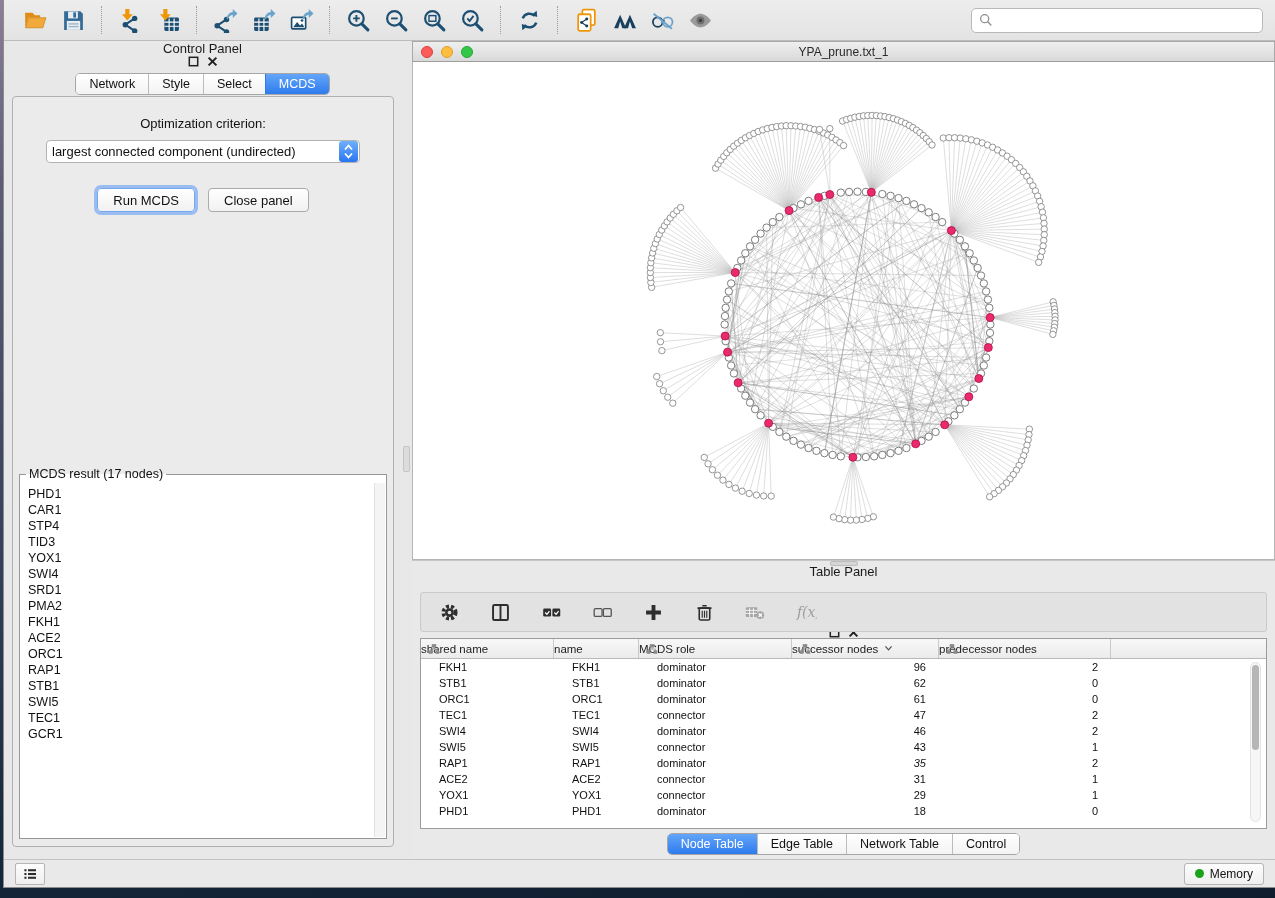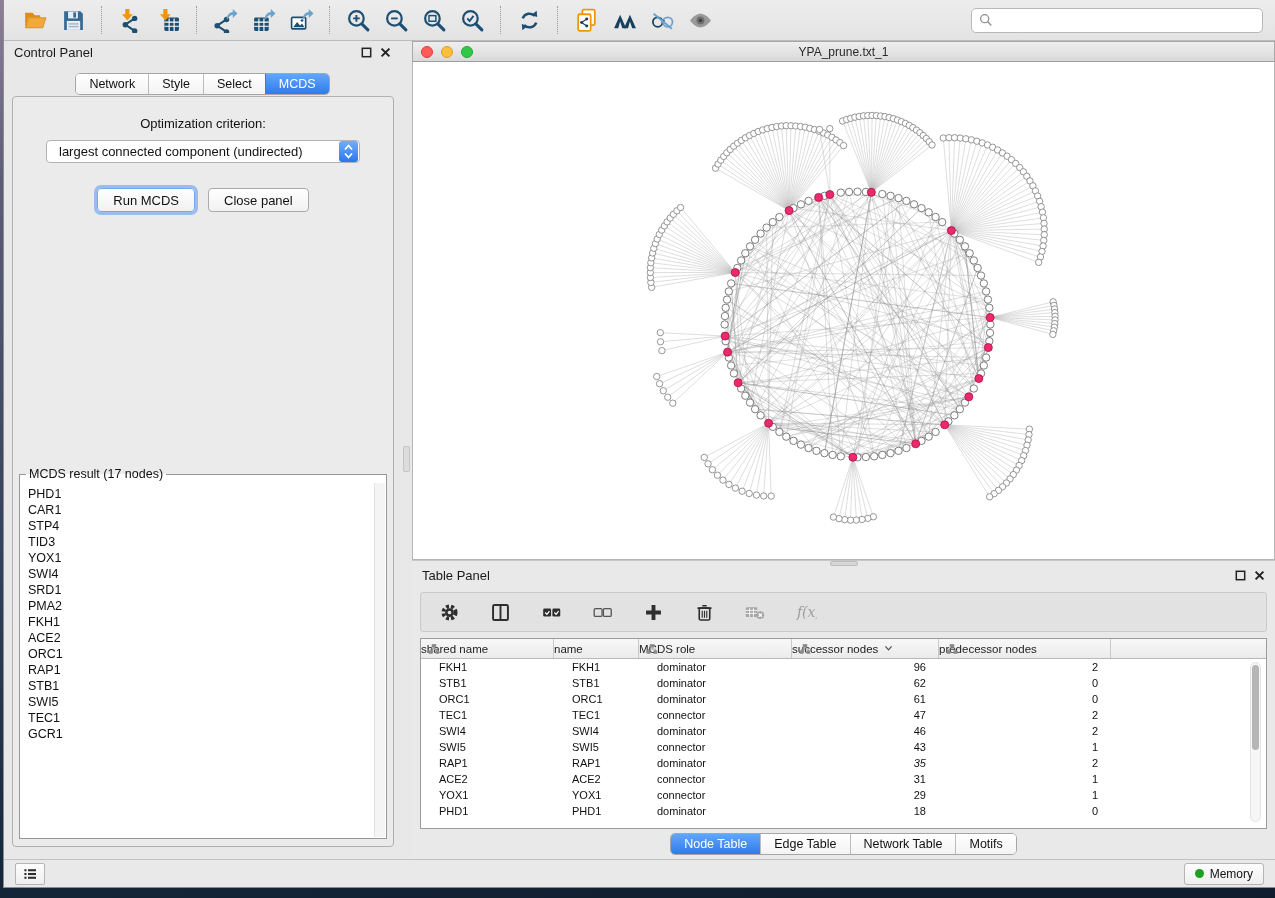--- a/index.html
+++ b/index.html
@@ -12,36 +12,36 @@
   .toolbar { position:absolute; top:0; left:0; right:0; height:41px; background:linear-gradient(#ededed,#e3e3e3); border-bottom:1px solid #bcbcbc; display:flex; align-items:center; padding:0 12px; }
   .tb-icons { display:flex; align-items:center; height:100%; }
   .tb-btn { background:none; border:none; width:34px; height:32px; display:flex; align-items:center; justify-content:center; cursor:pointer; margin:0 2px; }
   .tb-btn svg { width:25px; height:25px; }
   .tb-sep { width:1px; height:28px; border-left:1px dotted #9a9a9a; margin:0 9px; }
   .search-box { margin-left:auto; width:292px; height:25px; background:#fff; border:1px solid #b9b9b9; border-radius:5px; display:flex; align-items:center; padding:0 7px; }
   .search-box svg { width:14px; height:14px; margin-right:5px; flex:none; }
   .search-box input { border:none; outline:none; flex:1; font-size:12px; font-family:"Liberation Sans",sans-serif; background:transparent; }
 
   
-  .panel-titlebar { height:22px; display:flex; align-items:center; padding:0 10px; font-size:13px; color:#1a1a1a; }
+  .panel-titlebar { height:22px; display:flex; align-items:center; padding:0 10px; font-size:13px; color:#1a1a1a;flex-direction:column; }
   .panel-title { flex:1; }
   .panel-btns { display:flex; align-items:center; gap:8px; }
   .panel-btns svg { width:11px; height:11px; cursor:pointer; }
 
   
   .control-panel { position:absolute; left:0; top:41px; width:397px; bottom:28px; background:#e8e8e8; }
   .tabs-row { position:absolute; top:32px; left:0; right:0; display:flex; justify-content:center; }
   .seg-group { display:flex; border:1px solid #a6a6a6; border-radius:5px; overflow:hidden; background:#fff; }
   .seg-tab { padding:3px 13px; font-size:12.5px; color:#111; background:linear-gradient(#ffffff,#f3f3f3); border-left:1px solid #bcbcbc; cursor:pointer; }
   .seg-tab:first-child { border-left:none; }
   .seg-tab.active { background:linear-gradient(#63a5f8,#2e7bee); color:#fff; border-left-color:#2e7bee; }
   .cp-content { position:absolute; left:8px; right:7px; top:55px; bottom:12px; background:#ebebeb; border:1px solid #b0b0b0; border-radius:4px; }
   .opt-label { margin-top:19px; text-align:center; font-size:13px; color:#111; }
   .select-wrap { margin:9px auto 0 auto; width:314px; height:23px; background:#fff; border:1px solid #b3b3b3; border-radius:4px; display:flex; align-items:center; cursor:pointer; }
-  .select-text { flex:1; font-size:13px; padding-left:12px; color:#111; white-space:nowrap; }
+  .select-text { flex:1; font-size:13px; padding-left:5px; color:#111; white-space:nowrap; }
   .stepper { width:19px; height:21px; margin:0 1px 0 4px; border-radius:3px; background:linear-gradient(#6fb0fb,#2a76f0); display:flex; align-items:center; justify-content:center; }
   .stepper svg { width:11px; height:17px; }
   .btn-row { margin-top:25px; display:flex; justify-content:center; gap:13px; }
   .mac-btn { height:24px; padding:0 15px; font-size:13px; font-family:"Liberation Sans",sans-serif; color:#111; background:linear-gradient(#ffffff,#f1f1f1); border:1px solid #ababab; border-radius:4px; cursor:pointer; }
   .mac-btn.focused { box-shadow:0 0 0 3px rgba(110,165,245,.65); border-color:#74a7ef; }
   .result-box { position:absolute; left:6px; right:6px; top:370px; bottom:7px; border:1px solid #979797; background:#fff; padding:0; }
   .result-box legend { font-size:12.5px; color:#111; margin-left:6px; padding:0 3px; }
   .result-list { position:absolute; left:0; top:2px; right:13px; bottom:0; padding:3px 0 0 8px; font-size:12.5px; line-height:16px; color:#111; overflow:hidden; }
   .result-item { cursor:default; }
   .result-scroll { position:absolute; top:2px; right:1px; bottom:1px; width:11px; background:#f4f4f4; border-left:1px solid #e2e2e2; }
@@ -1205,21 +1205,21 @@
           </div>
         <div class="vscroll">
             <div class="thumb"></div>
           </div>
       </div>
       <div class="table-tabs">
           <div class="seg-group">
             <div class="seg-tab active">Node Table</div>
             <div class="seg-tab">Edge Table</div>
             <div class="seg-tab">Network Table</div>
-            <div class="seg-tab">Motifs</div>
+            <div class="seg-tab">Control</div>
           </div>
         </div>
     </div>
 
     <div class="status-bar">
       <button class="sb-btn">
         <svg viewBox="0 0 20 20">
             <g fill="#2e2e2e">
               <rect x="3" y="4" width="2.6" height="2.6"></rect>
               <rect x="7.5" y="4" width="10" height="2.6"></rect>

